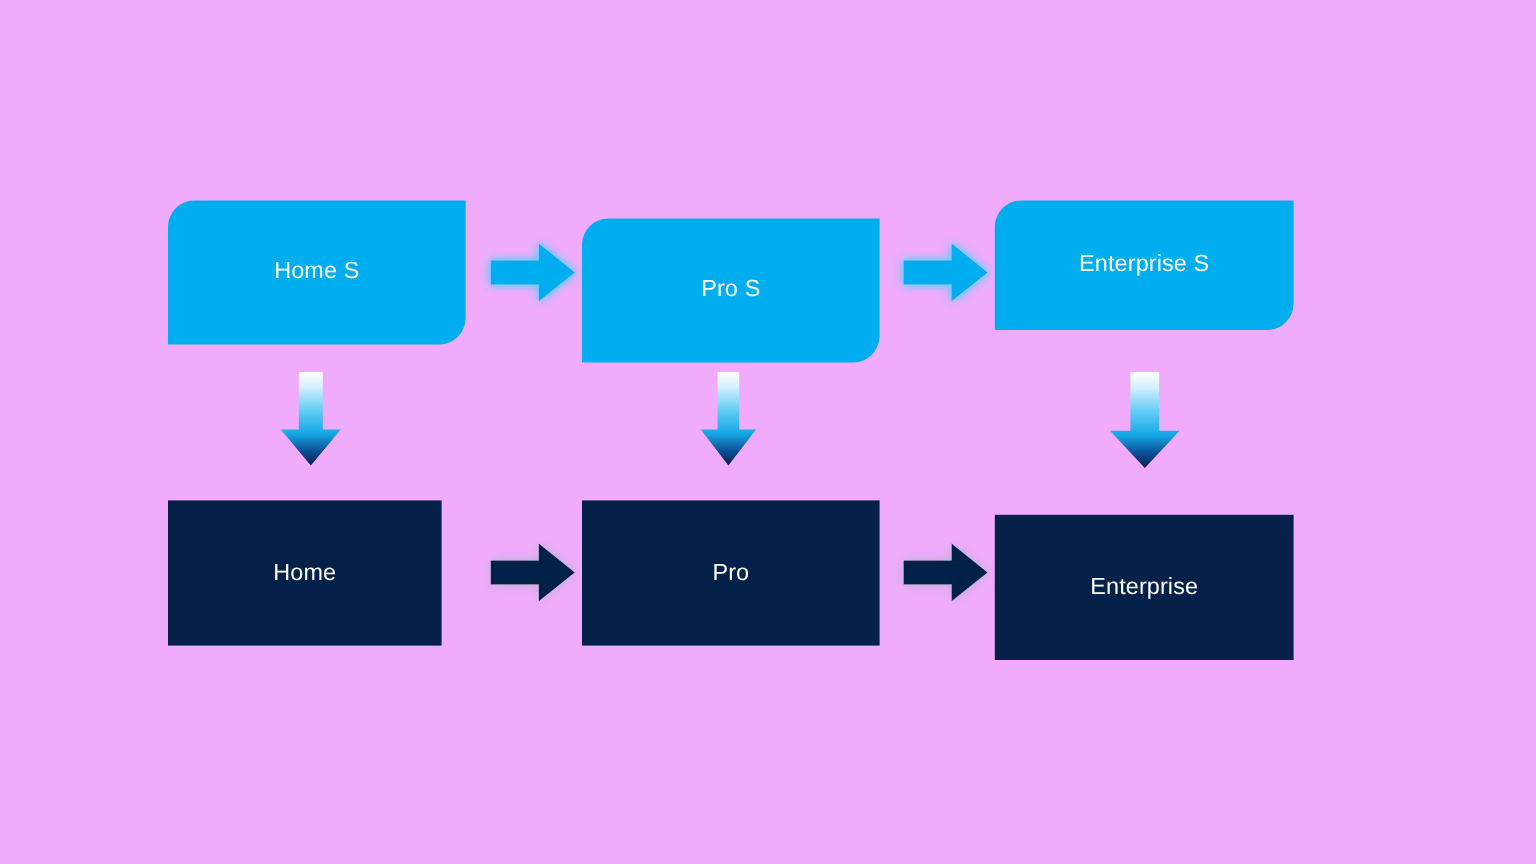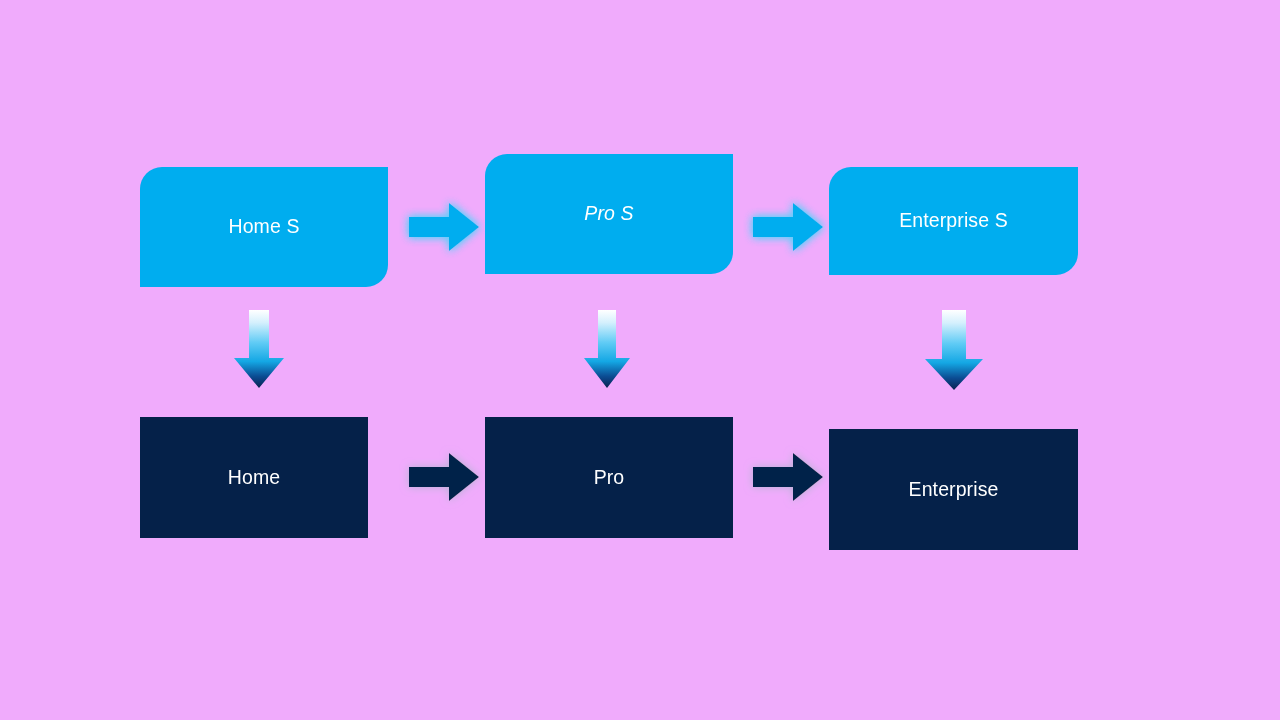--- a/index.html
+++ b/index.html
@@ -114,21 +114,21 @@
   <div class="node top" style="left:140px; top:167px; width:248px; height:120px;">
     <span class="node-label">Home S</span>
   </div>
 
   <div class="arrow-right" style="left:409px; top:203px; width:70px; height:48px;">
     <svg width="70" height="48" viewBox="0 0 70 48">
       <polygon points="0,14 40,14 40,0 70,24 40,48 40,34 0,34" fill="#00ADEF" filter="url(#glowLight)"></polygon>
     </svg>
   </div>
 
-  <div class="node top" style="left:485px; top:154px; width:248px; height:120px;font-style:italic;">
+  <div class="node top" style="left:485px; top:182px; width:248px; height:120px;">
     <span class="node-label">Pro S</span>
   </div>
 
   <div class="arrow-right" style="left:753px; top:203px; width:70px; height:48px;">
     <svg width="70" height="48" viewBox="0 0 70 48">
       <polygon points="0,14 40,14 40,0 70,24 40,48 40,34 0,34" fill="#00ADEF" filter="url(#glowLight)"></polygon>
     </svg>
   </div>
 
   <div class="node top" style="left:829px; top:167px; width:249px; height:108px;">

